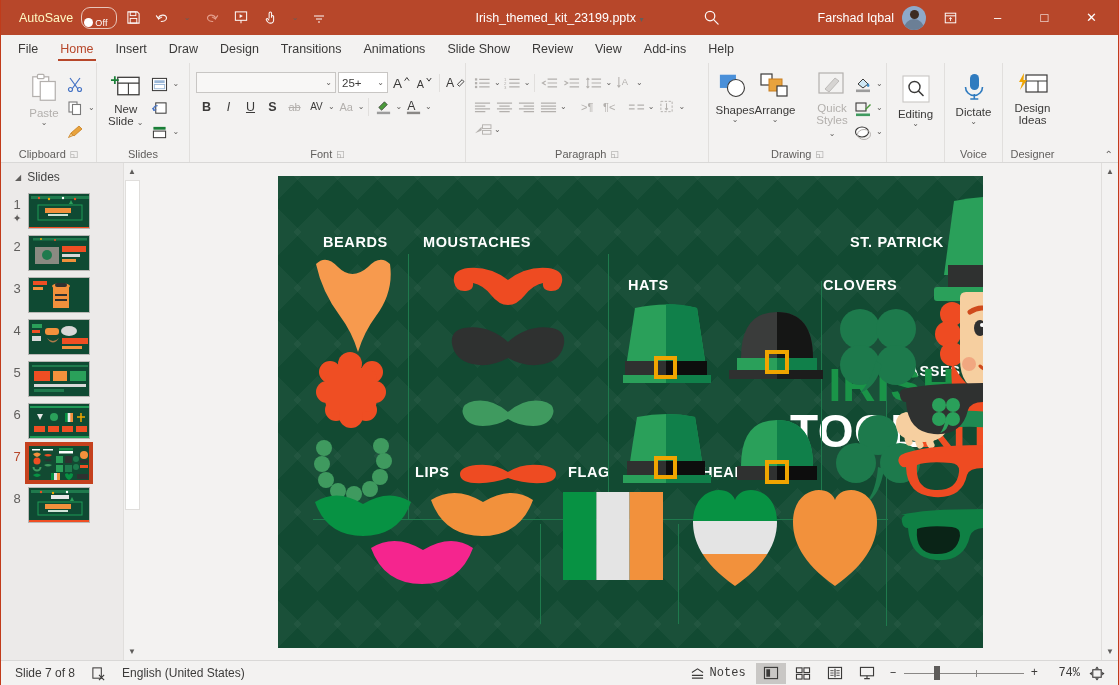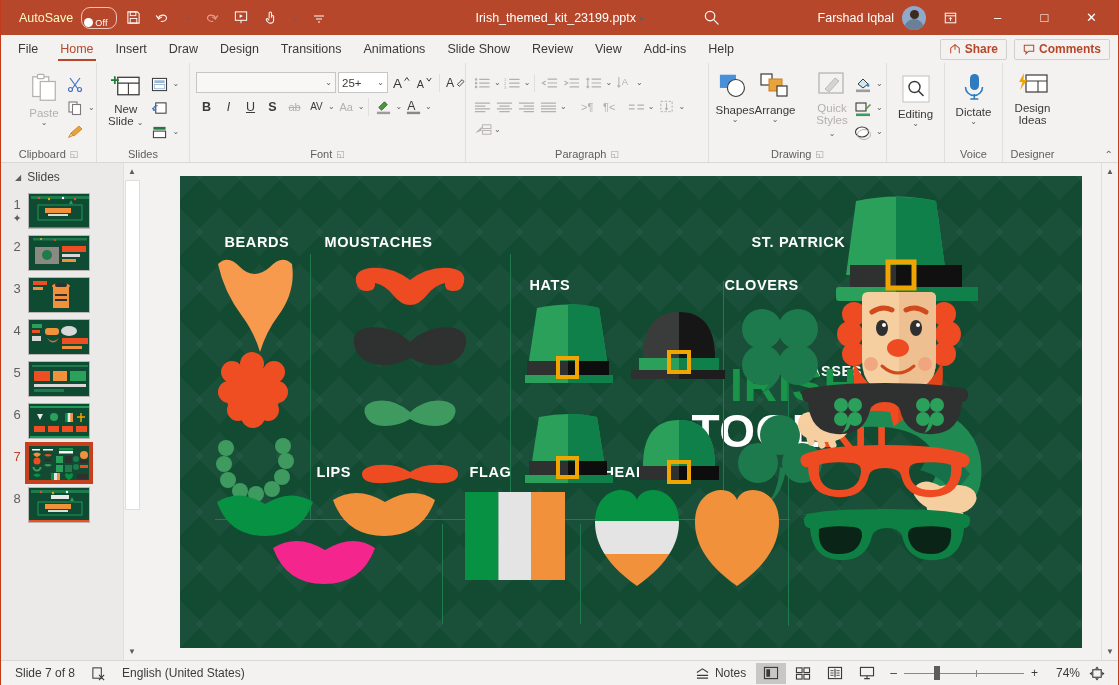--- a/index.html
+++ b/index.html
@@ -140,21 +140,21 @@
   }
   .sp-scroll .arw { height: 17px; width: 17px; display: flex; align-items: center; justify-content: center;
     font-size: 8px; color: #5e5c5a; background: #f3f2f1;}
   .sp-scroll .track { flex: 1; width: 17px; background: #f3f2f1; position: relative; }
   .sp-scroll .thumb { position: absolute; left: 1px; right: 1px; top: 0; height: 330px; background: #fff; border: 1px solid #e0dedc; }
 
   
   .canvasarea { flex: 1; position: relative; display: flex; align-items: center; justify-content: center;
     background: #f3f2f1; min-width: 0; }
   .slide {
-    width: 902px; height: 472px; background: #124a32; position: relative; overflow: hidden;
+    width: 705px; height: 472px; background: #124a32; position: relative; overflow: hidden;
     margin-left: 2px;
   }
   .argyle {
     position: absolute; inset: 0;
     background-image:
       linear-gradient(135deg, rgba(255,255,255,.035) 25%, transparent 25%, transparent 75%, rgba(255,255,255,.035) 75%),
       linear-gradient(45deg, rgba(255,255,255,.035) 25%, transparent 25%, transparent 75%, rgba(255,255,255,.035) 75%);
     background-size: 40px 56px, 40px 56px;
     background-position: 0 0, 0 0;
   }
@@ -179,21 +179,21 @@
   .cv-scroll .arw { height:17px; width:17px; display:flex; align-items:center; justify-content:center; font-size:8px; color:#5e5c5a;}
   .cv-scroll .track { flex:1; width:17px; }
 
   
   .status {
     height: 25px; background: #f3f2f1; border-top: 1px solid #d9d8d7;
     display: flex; align-items: center; font-size: 12px; color: #3b3a39;
     flex-shrink: 0; padding: 0 6px; gap: 0;
   }
   .st-item { padding: 0 8px; display: flex; align-items: center; gap: 5px; white-space: nowrap; }
-  .st-right { margin-left: auto; display: flex; align-items: center; gap: 2px; }
+  .st-right { margin-left: auto; display: flex; align-items: center; gap: 2px; font-family: Liberation Mono, monospace; }
   .viewbtn { width: 30px; height: 21px; display: flex; align-items: center; justify-content: center; color:#3b3a39; }
   .viewbtn.active { background: #c9c7c5; }
   .zoomslider { display: flex; align-items: center; gap: 7px; padding: 0 6px; }
   .ztrack { width: 120px; height: 1px; background: #8a8886; position: relative; }
   .zhandle { position: absolute; width: 6px; height: 14px; background: #5e5c5a; top: -7px; left: 30px; }
   .zmid { position: absolute; width: 1px; height: 7px; background: #8a8886; top: -3px; left: 72px; }
   .zpct { width: 34px; text-align: right; }
   svg { display: block; }
 </style>
 </head>
@@ -289,35 +289,20 @@
     <div class="tab">Insert</div>
     <div class="tab">Draw</div>
     <div class="tab">Design</div>
     <div class="tab">Transitions</div>
     <div class="tab">Animations</div>
     <div class="tab">Slide Show</div>
     <div class="tab">Review</div>
     <div class="tab">View</div>
     <div class="tab">Add-ins</div>
     <div class="tab">Help</div>
-    <div class="tab-right">
-      <div class="pill">
-        <svg width="12" height="12" viewBox="0 0 14 14">
-            <path d="M2 12 V6 l5-4 5 4 v6" fill="none" stroke="#b7472a" stroke-width="1.2"></path>
-            <path d="M7 2 v6" stroke="#b7472a" stroke-width="1.2"></path>
-          </svg>
-        <span>Share</span>
-      </div>
-      <div class="pill">
-        <svg width="12" height="12" viewBox="0 0 14 14">
-            <path d="M1.5 2.5 h11 v7 h-6 l-3 3 v-3 h-2 z" fill="none" stroke="#b7472a" stroke-width="1.2"></path>
-          </svg>
-        <span>Comments</span>
-      </div>
-    </div>
   </div>
 
   <div class="ribbon">
 
     <div class="rgroup" style="width:95px">
       <div class="rg-body">
         <div class="bigbtn disabled" style="padding-top:4px;">
           <svg width="30" height="32" viewBox="0 0 32 34">
               <rect x="4" y="4" width="17" height="21" fill="#fff" stroke="#b3b0ad" stroke-width="1.3"></rect>
               <rect x="9" y="1.5" width="7" height="4.5" rx="1" fill="#fff" stroke="#b3b0ad" stroke-width="1.3"></rect>

